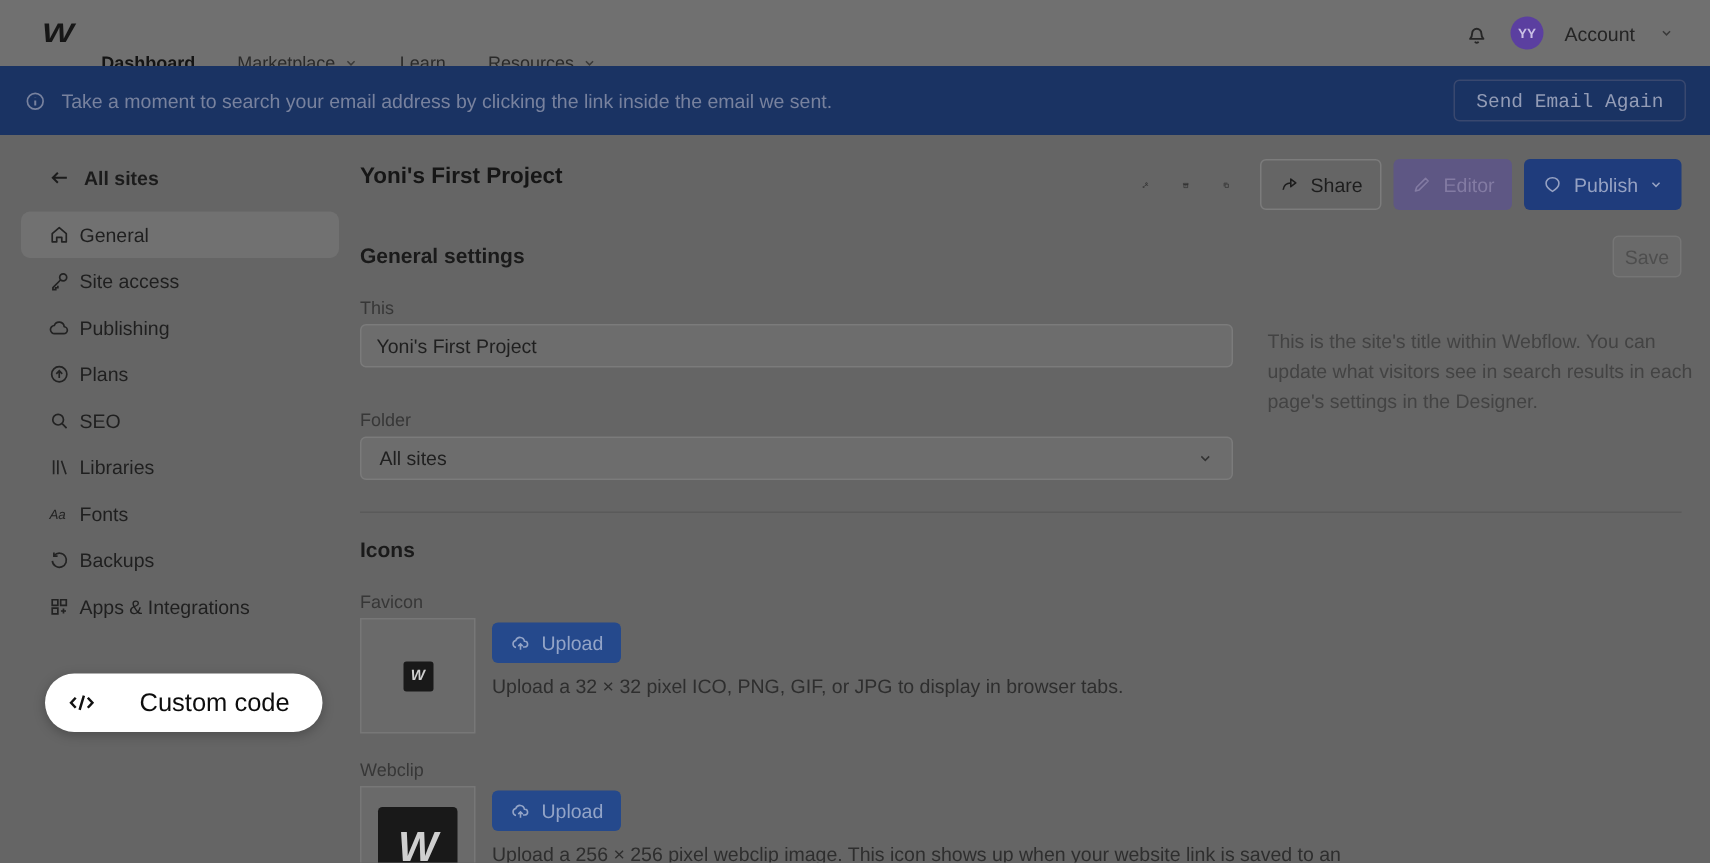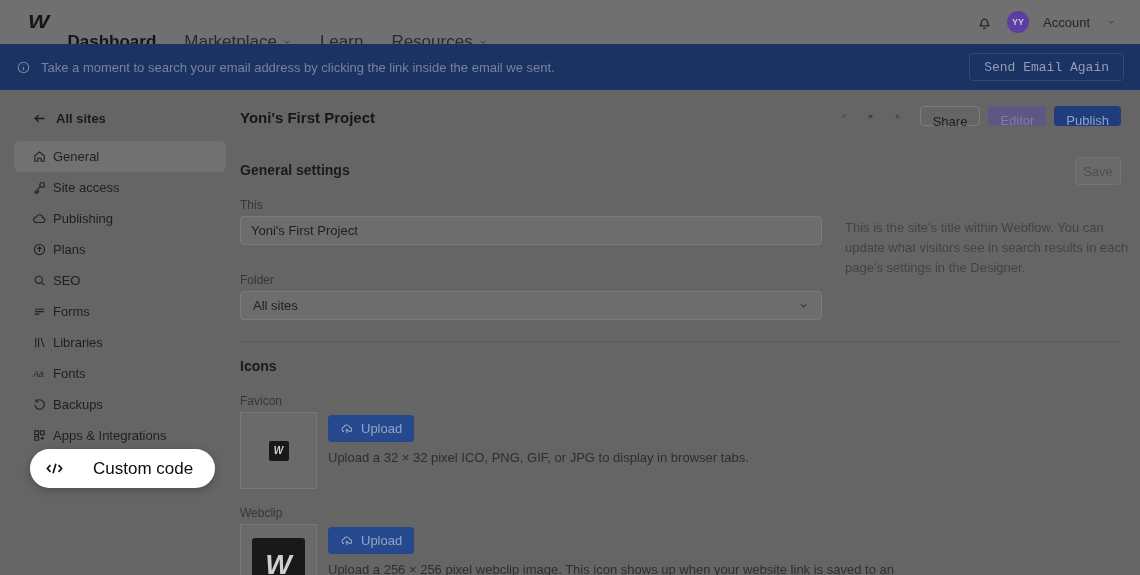--- a/index.html
+++ b/index.html
@@ -6,21 +6,21 @@
   html,body { width:1140px; height:575px; overflow:hidden; }
   body { font-family:"Liberation Sans", sans-serif; background:#656565; position:relative; }
   svg { display:block; }
 
   
   .topnav { position:absolute; top:0; left:0; right:0; height:44px; background:#707070;
             display:flex; align-items:center; padding-left:30px; }
   .logo { font-weight:900; font-style:italic; font-size:18px; letter-spacing:-1.5px;
           color:#161616; margin-right:8px; transform:scaleX(1.25); }
   .nav-item { height:44px; display:flex; align-items:center; gap:5px; padding:0 14px;
-              font-size:17px; color:#2a2a2a; cursor:pointer;margin-top:40px; }
+              font-size:12px; color:#2a2a2a; cursor:pointer;margin-top:40px; }
   .nav-item.active { color:#141414; font-weight:700; box-shadow:inset 0 -2px 0 #1a1a1a; }
   .chev { color:#3a3a3a; }
   .nav-right { margin-left:auto; display:flex; align-items:center; gap:14px; padding-right:24px; }
   .bell { color:#262626; }
   .avatar { width:22px; height:22px; border-radius:50%; background:#5b3fa0; color:#cbc0e6;
             font-size:9px; font-weight:700; display:flex; align-items:center; justify-content:center; }
   .account { display:flex; align-items:center; gap:16px; font-size:13px; color:#242424; cursor:pointer; }
 
   
   .banner { position:absolute; top:44px; left:0; right:0; height:46px; background:#1a3363;
@@ -46,22 +46,22 @@
   .custom-code { position:absolute; top:359px; left:30px; height:39px; padding:0 22px 0 15px;
                  border-radius:19.5px; background:#ffffff; display:flex; align-items:center; gap:29px;
                  font-size:17px; color:#0d0d0d; box-shadow:0 2px 8px rgba(0,0,0,0.25); cursor:pointer; }
   .custom-code .ic { color:#111; }
 
   
   .main { flex:1; position:relative; }
   .page-title { position:absolute; top:19px; left:0; font-size:15px; font-weight:700; color:#161616; }
   .hdr-actions { position:absolute; top:16px; right:19px; display:flex; align-items:center; }
   .icon-btn { color:#262626; padding:6px; cursor:pointer; margin-right:10px; }
-  .btn { height:20px; display:flex; align-items:center; gap:7px; padding:0 12px; border-radius:4px;
-         font-size:13px; cursor:pointer; border:none; font-family:"Liberation Sans", sans-serif;flex-direction:column; }
+  .btn { height:34px; display:flex; align-items:center; gap:7px; padding:0 12px; border-radius:4px;
+         font-size:13px; cursor:pointer; border:none; font-family:"Liberation Sans", sans-serif; }
   .share-btn { background:transparent; border:1px solid #7c7c7c; color:#1d1d1d; margin-left:4px; }
   .designer-btn { background:#3f2a80; color:#a195c2; margin-left:12px; }
   .editor-btn { background:#5e5784; color:#837ba3; margin-left:8px; }
   .publish-btn { background:#1f3c7c; color:#96a2c3; margin-left:8px; }
 
   .section-heading { font-size:14px; font-weight:700; color:#1a1a1a; }
   .gs-heading { position:absolute; top:72px; left:0; }
   .save-btn { position:absolute; top:67px; right:19px; width:46px; height:28px; border-radius:4px;
               background:#6a6a6a; border:1px solid #757575; color:#4e4e4e; font-size:13px;
               font-family:"Liberation Sans", sans-serif; }
@@ -184,26 +184,20 @@
       </div>
       <div class="side-item">
         <svg class="ic" width="15" height="15" viewBox="0 0 16 16">
             <circle cx="7.2" cy="7.2" r="3.8" fill="none" stroke="currentColor" stroke-width="1.2"></circle>
             <path d="M10.1 10.1L13.2 13.2" stroke="currentColor" stroke-width="1.2"></path>
           </svg>
         <span>SEO</span>
       </div>
       <div class="side-item">
         <svg class="ic" width="15" height="15" viewBox="0 0 16 16">
-            <path d="M3 5.6h10M3 8.2h10M3 10.8h5" stroke="currentColor" stroke-width="1.3"></path>
-          </svg>
-        <span>Forms</span>
-      </div>
-      <div class="side-item">
-        <svg class="ic" width="15" height="15" viewBox="0 0 16 16">
             <path d="M4 3v10M7 3v10M9.6 3.4L12.8 13" fill="none" stroke="currentColor" stroke-width="1.2"></path>
           </svg>
         <span>Libraries</span>
       </div>
       <div class="side-item">
         <svg class="ic" width="15" height="15" viewBox="0 0 16 16">
             <text x="1" y="11.5" font-size="9.5" font-style="italic" font-family="Liberation Sans, sans-serif" fill="currentColor">Aa</text>
           </svg>
         <span>Fonts</span>
       </div>

